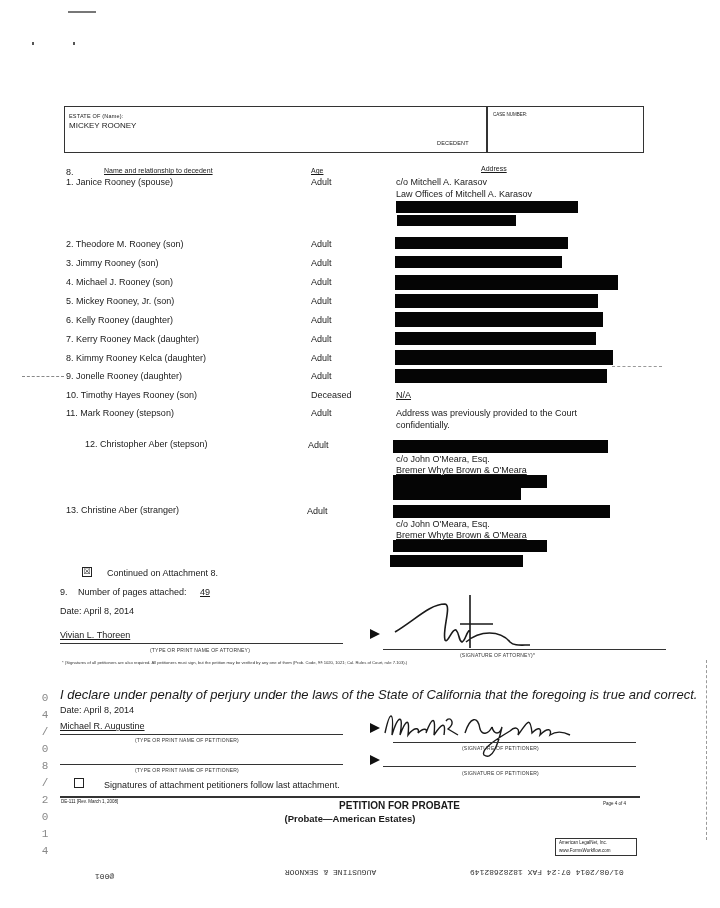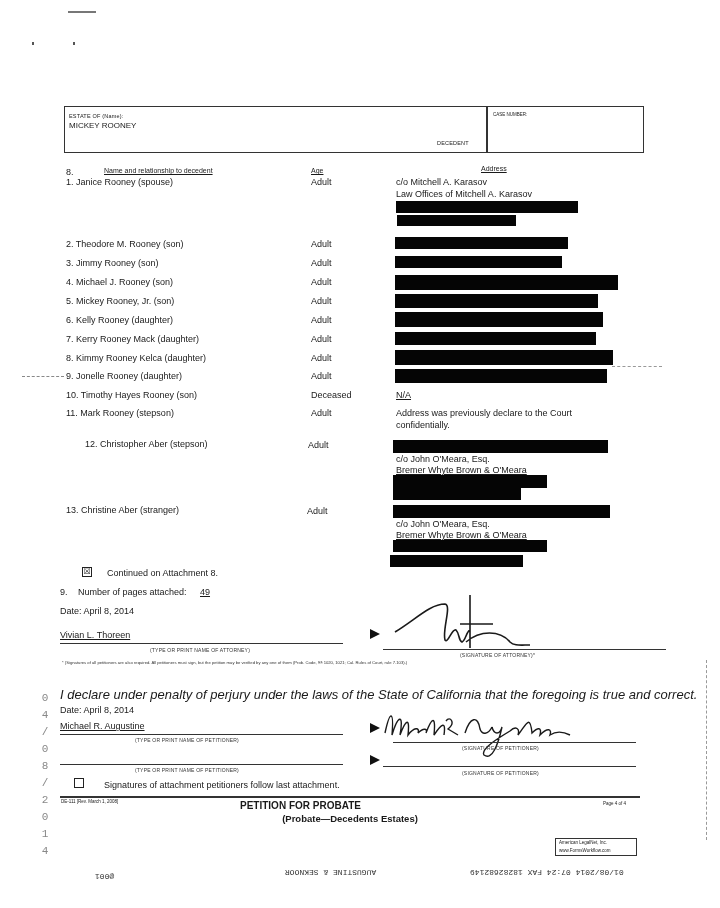--- a/index.html
+++ b/index.html
@@ -84,21 +84,21 @@
 <div class="row" style="left:66px;top:371px;">9.  Jonelle Rooney (daughter)</div>
 <div class="row" style="left:311px;top:371px;">Adult</div>
 <div class="redact" style="left:395px;top:369px;width:212px;height:14px;"></div>
 
 <div class="row" style="left:66px;top:390px;">10.  Timothy Hayes Rooney (son)</div>
 <div class="row" style="left:311px;top:390px;">Deceased</div>
 <div class="row" style="left:396px;top:390px;text-decoration:underline;">N/A</div>
 
 <div class="row" style="left:66px;top:408px;">11.  Mark Rooney (stepson)</div>
 <div class="row" style="left:311px;top:408px;">Adult</div>
-<div class="row" style="left:396px;top:408px;">Address was previously declare to the Court</div>
+<div class="row" style="left:396px;top:408px;">Address was previously provided to the Court</div>
 <div class="row" style="left:396px;top:420px;">confidentially.</div>
 
 <div class="row" style="left:66px;top:439px;margin-left:19px;">12.  Christopher Aber (stepson)</div>
 <div class="row" style="left:308px;top:440px;">Adult</div>
 <div class="redact" style="left:393px;top:440px;width:215px;height:13px;"></div>
 <div class="row" style="left:396px;top:454px;">c/o John O'Meara, Esq.</div>
 <div class="row u" style="left:396px;top:465px;">Bremer Whyte Brown &amp; O'Meara</div>
 <div class="redact" style="left:393px;top:475px;width:154px;height:13px;"></div>
 <div class="redact" style="left:393px;top:488px;width:128px;height:12px;"></div>
 
@@ -149,22 +149,22 @@
 <div class="caption" style="left:135px;top:767px;">(TYPE OR PRINT NAME OF PETITIONER)</div>
 <div class="arrow" style="left:370px;top:755px;"></div>
 <div class="rule" style="left:383px;top:766px;width:253px;"></div>
 <div class="caption" style="left:462px;top:770px;">(SIGNATURE OF PETITIONER)</div>
 
 <div class="checkbox" style="left:74px;top:778px;"></div>
 <div class="row t8" style="left:104px;top:780px;">Signatures of attachment petitioners follow last attachment.</div>
 
 <div class="rule" style="left:60px;top:796px;width:580px;height:1.5px;"></div>
 <div class="abs" style="left:61px;top:799px;font-size:4.5px;white-space:nowrap;">DE-111 [Rev. March 1, 2008]</div>
-<div class="abs" style="left:240px;top:800px;width:220px;text-align:left;font-size:10px;font-weight:bold;">PETITION FOR PROBATE</div>
-<div class="abs" style="left:240px;top:813px;width:220px;text-align:center;font-size:9.5px;font-weight:bold;">(Probate—Decedents Estates)</div>
+<div class="abs" style="left:240px;top:800px;width:220px;text-align:right;font-size:10px;font-weight:bold;">PETITION FOR PROBATE</div>
+<div class="abs" style="left:240px;top:813px;width:220px;text-align:center;font-size:9.5px;font-weight:bold;">(Probate—American Estates)</div>
 <div class="abs" style="left:603px;top:801px;font-size:4.5px;white-space:nowrap;">Page 4 of 4</div>
 <div class="logo-box">
   <div>American LegalNet, Inc.</div>
   <div>www.FormsWorkflow.com</div>
 </div>
 
 <div class="abs" style="left:706px;top:660px;height:180px;border-left:1px dashed #999;"></div>
 
 <div class="vertical-stamp">
   <div>0</div>

